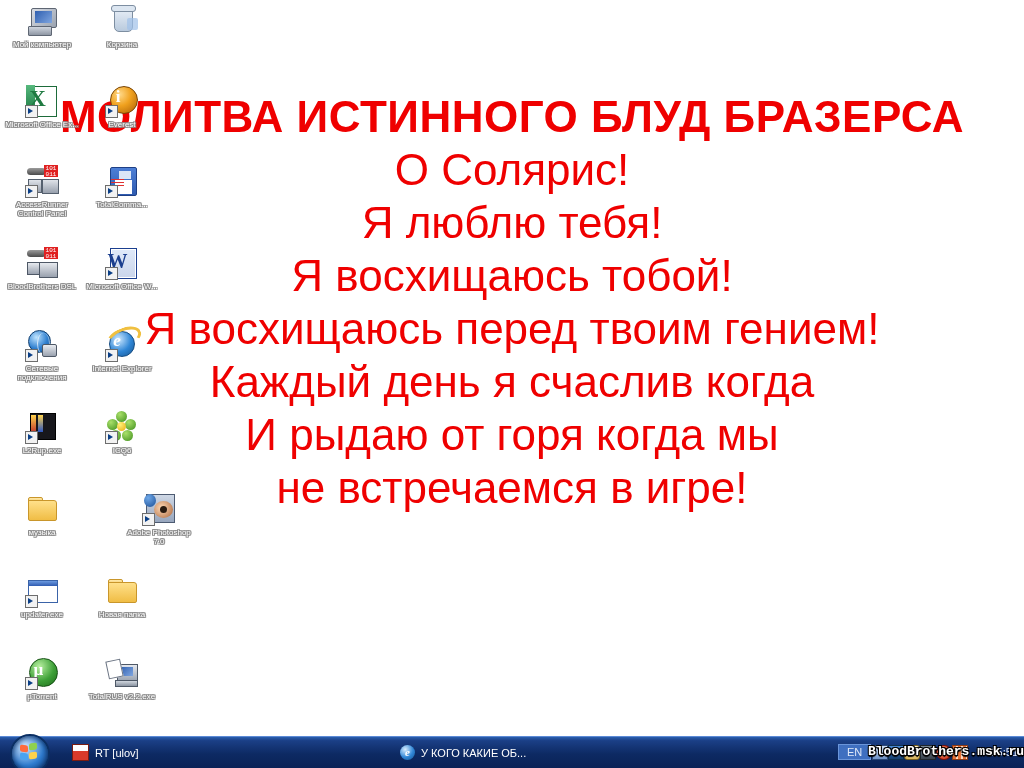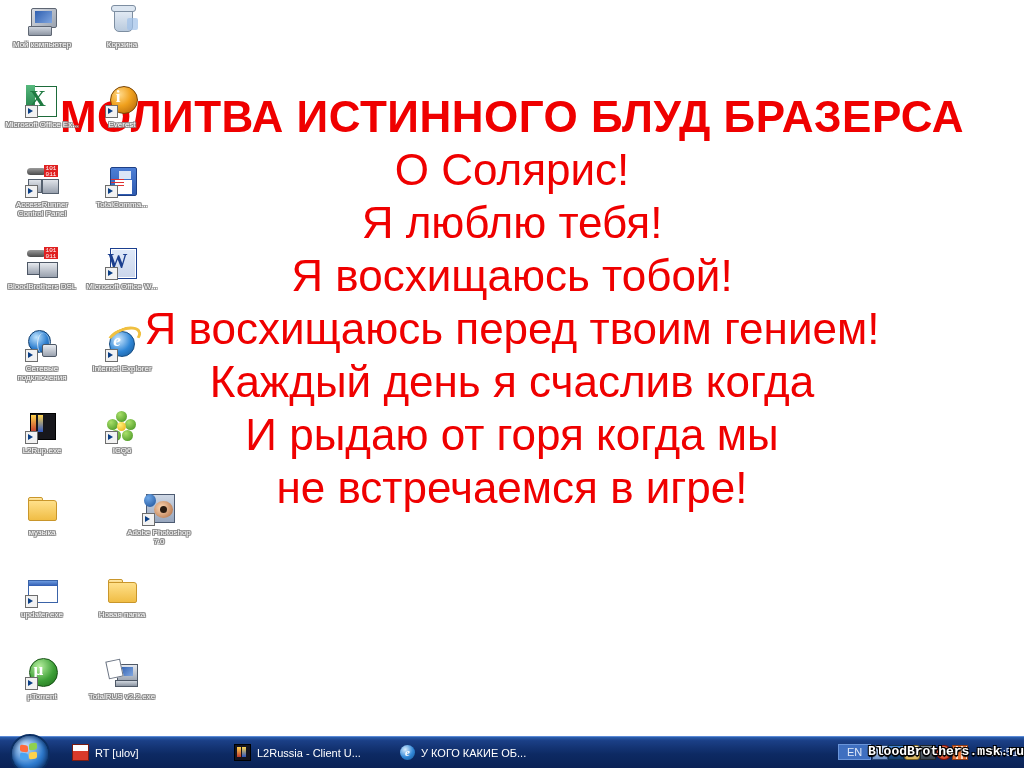--- a/index.html
+++ b/index.html
@@ -481,24 +481,20 @@
     <span class="flagq q2"></span>
     <span class="flagq q3"></span>
     <span class="flagq q4"></span>
   </div>
 
   <div class="tb-btn" style="left:72px;width:150px;">
     <span class="tbi tbi-rt"></span>
     <span>RT [ulov]</span>
   </div>
 
-  <div class="tb-btn" style="left:234px;width:158px;">
-    <span class="tbi tbi-l2"></span>
-    <span>L2Russia - Client U...</span>
-  </div>
 
   <div class="tb-btn" style="left:400px;width:185px;">
     <span class="tbi tbi-ie"></span>
     <span>У КОГО КАКИЕ ОБ...</span>
   </div>
 
   <div id="lang-box">EN</div>
 
   <div id="tray">
     <span class="tray-ico" style="left:2px;background:linear-gradient(180deg,#cfe0f5,#6f93c8);border:1px solid #2d4a78;"></span>

